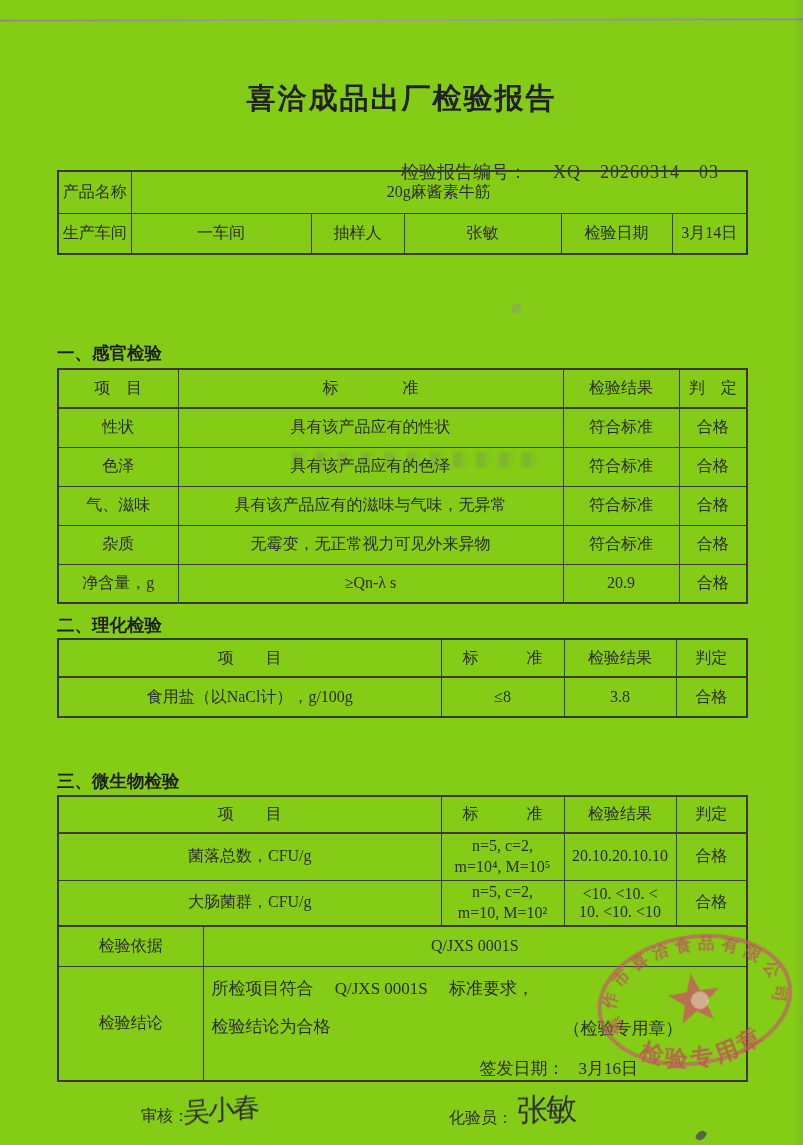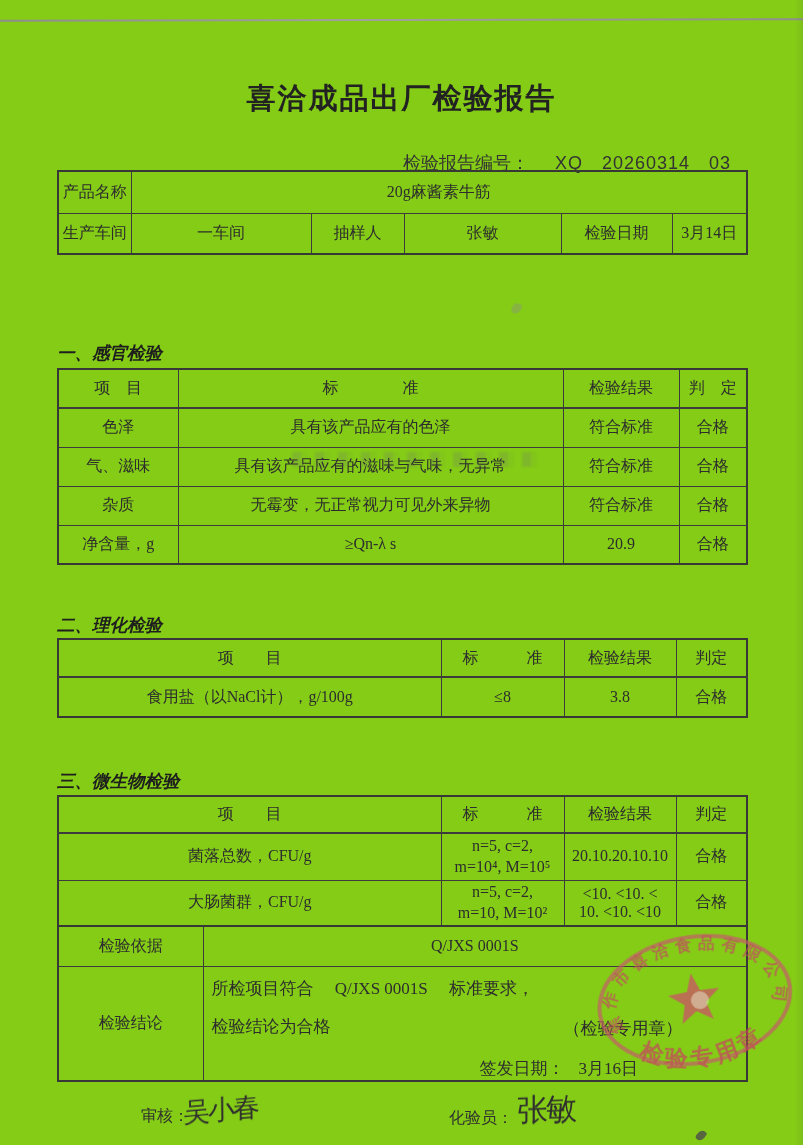--- a/index.html
+++ b/index.html
@@ -18,34 +18,34 @@
     background:repeating-linear-gradient(92deg,rgba(110,110,116,.22) 0 9px,rgba(110,110,116,.06) 9px 15px,rgba(0,0,0,0) 15px 23px);
     filter:blur(1.3px);}
   .pencil-mark{position:absolute;left:512px;top:303px;width:9px;height:11px;border-radius:50% 30% 60% 40%;
     background:#8d8d8d;opacity:.38;transform:rotate(25deg);filter:blur(.6px);}
   .speck{position:absolute;left:697px;top:1130px;width:8px;height:11px;border-radius:60% 20% 55% 35%;
     background:#4c4c4c;opacity:.8;transform:rotate(38deg);}
 
   .title{position:absolute;top:79px;left:0;width:803px;text-align:center;
     font-family:"Liberation Sans","DejaVu Sans",sans-serif;
     font-weight:bold;font-size:29px;letter-spacing:2px;color:#222;}
-  .report-no{position:absolute;top:130px;left:383px;
-    font-family:Liberation Sans, sans-serif;font-size:18px;color:#333;white-space:pre;}
+  .report-no{position:absolute;top:139px;left:383px;
+    font-family:Liberation Serif, serif;font-size:18px;color:#333;white-space:pre;}
   .report-no .num{margin-left:26px;letter-spacing:1px;}
 
   table.tbl{position:absolute;border-collapse:collapse;table-layout:fixed;
     border:2.2px solid #383838;}
   table.tbl td{border:1.6px solid #3c3c3c;font-size:16px;text-align:center;
     padding:0 3px;color:#2d2d2d;overflow:hidden;}
   tr.hdr td{border-bottom-width:2.2px;}
   td.left{text-align:left;padding-left:7px;}
   td.stdl{text-align:left;padding-left:13px;}
   td.small{font-size:15px;line-height:1.3;}
   td.pre{white-space:pre-line;}
-  .sec{position:absolute;left:57px;font-weight:bold;font-size:17.5px;color:#1e1e1e;font-style:italic;}
+  .sec{position:absolute;left:57px;font-weight:bold;font-size:17.5px;color:#1e1e1e;}
 
   
   td.conc{position:relative;padding:0;}
   .c-line1{position:absolute;left:8px;top:10px;font-size:17px;white-space:pre;}
   .c-line2{position:absolute;left:8px;top:48px;font-size:17px;}
   .seal-note{position:absolute;left:360px;top:50px;font-size:17px;}
   .issue{position:absolute;left:276px;top:90px;font-size:17px;}
   .issue .val{margin-left:14px;}
 
   
@@ -106,20 +106,26 @@
         <col style="width:385px">
         <col style="width:116px">
         <col style="width:68px">
       </colgroup>
     <tbody>
         <tr class="hdr" style="height:39px">
       <td>项　目</td>
       <td>标　　　　准</td>
       <td>检验结果</td>
       <td>判　定</td>
+    </tr>
+    <tr style="height:39px">
+      <td class="left">性状</td>
+      <td class="stdl">具有该产品应有的性状</td>
+      <td>符合标准</td>
+      <td>合格</td>
     </tr>
     <tr style="height:39px">
       <td class="left">色泽</td>
       <td class="stdl">具有该产品应有的色泽</td>
       <td>符合标准</td>
       <td>合格</td>
     </tr>
     <tr style="height:39px">
       <td class="left">气、滋味</td>
       <td class="stdl">具有该产品应有的滋味与气味，无异常</td>

